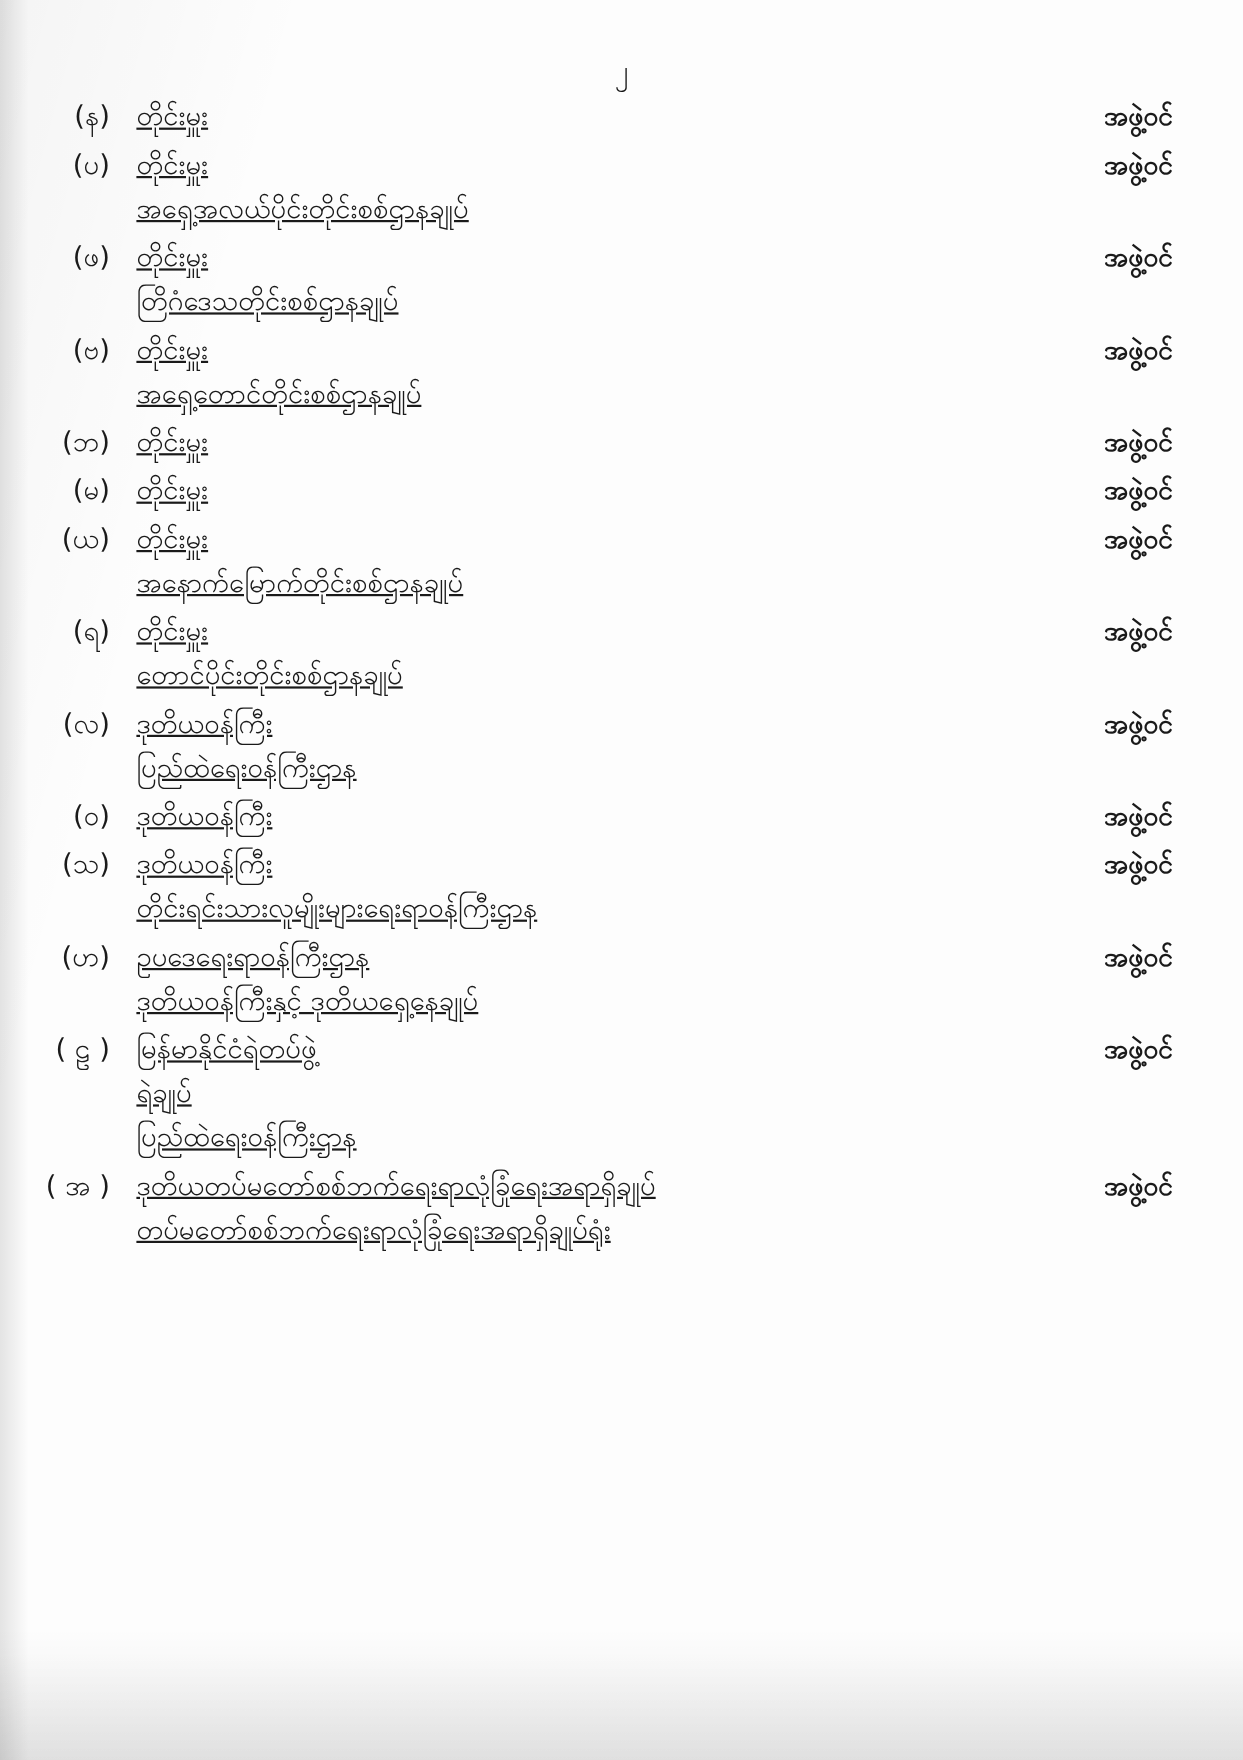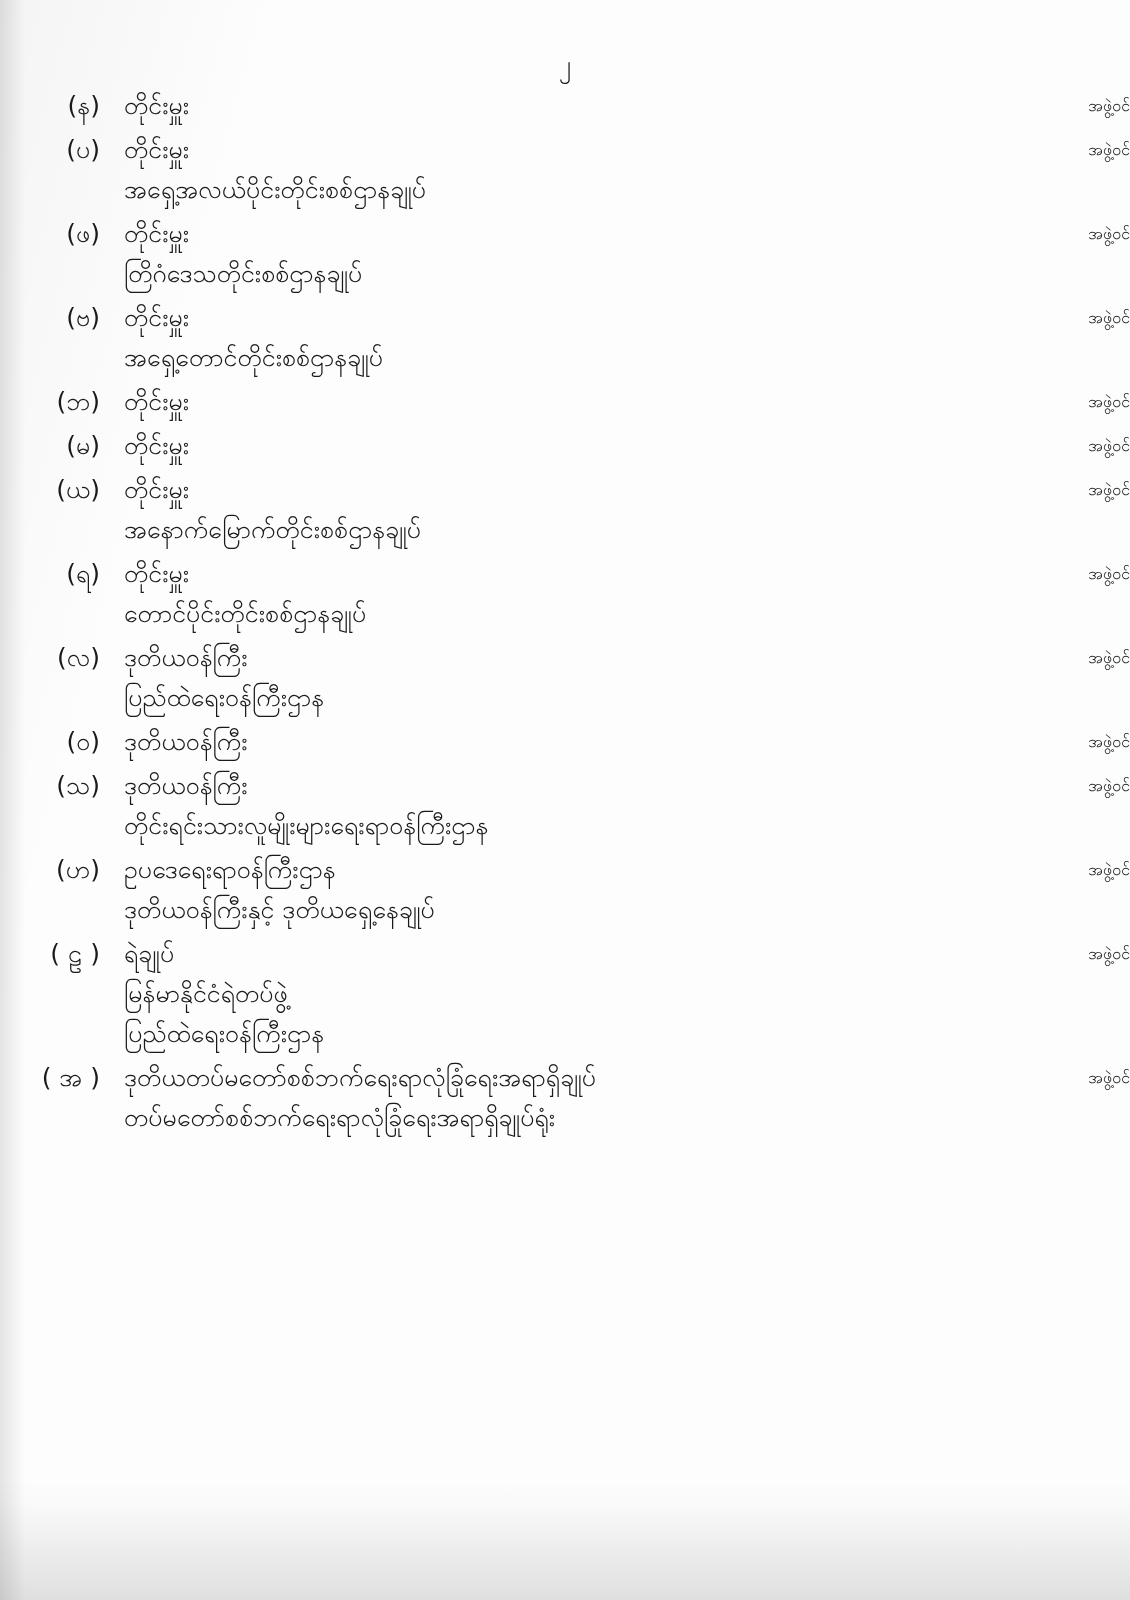--- a/index.html
+++ b/index.html
@@ -69,29 +69,31 @@
   }
   .body {
     flex: 1 1 auto;
     min-width: 0;
     padding-left: 8px;
   }
   .line {
     font-size: 25px;
     line-height: 40px;
     white-space: nowrap;
+    text-decoration: underline;
   }
   .role {
     width: 190px;
     flex: 0 0 190px;
-    font-size: 16px;
+    font-size: 24px;
     line-height: 40px;
-    text-align: right;
+    text-align: center;
     padding-left: 18px;
     white-space: nowrap;
+    font-weight: bold;
   }
   .entry.tight .body .line:first-child {
     letter-spacing: 0;
   }
 </style>
 </head>
 <body>
 
 <div class="page">
   <div class="scan-edge-left"></div>
@@ -201,22 +203,22 @@
       <div class="body">
         <div class="line">ဥပဒေရေးရာဝန်ကြီးဌာန</div>
         <div class="line">ဒုတိယဝန်ကြီးနှင့် ဒုတိယရှေ့နေချုပ်</div>
       </div>
       <div class="role">အဖွဲ့ဝင်</div>
     </div>
 
     <div class="entry">
       <div class="idx">( ဠ )</div>
       <div class="body">
+        <div class="line">မြန်မာနိုင်ငံရဲတပ်ဖွဲ့</div>
         <div class="line">ရဲချုပ်</div>
-        <div class="line">မြန်မာနိုင်ငံရဲတပ်ဖွဲ့</div>
         <div class="line">ပြည်ထဲရေးဝန်ကြီးဌာန</div>
       </div>
       <div class="role">အဖွဲ့ဝင်</div>
     </div>
 
     <div class="entry tight">
       <div class="idx">( အ )</div>
       <div class="body">
         <div class="line">ဒုတိယတပ်မတော်စစ်ဘက်ရေးရာလုံခြုံရေးအရာရှိချုပ်</div>
         <div class="line">တပ်မတော်စစ်ဘက်ရေးရာလုံခြုံရေးအရာရှိချုပ်ရုံး</div>

